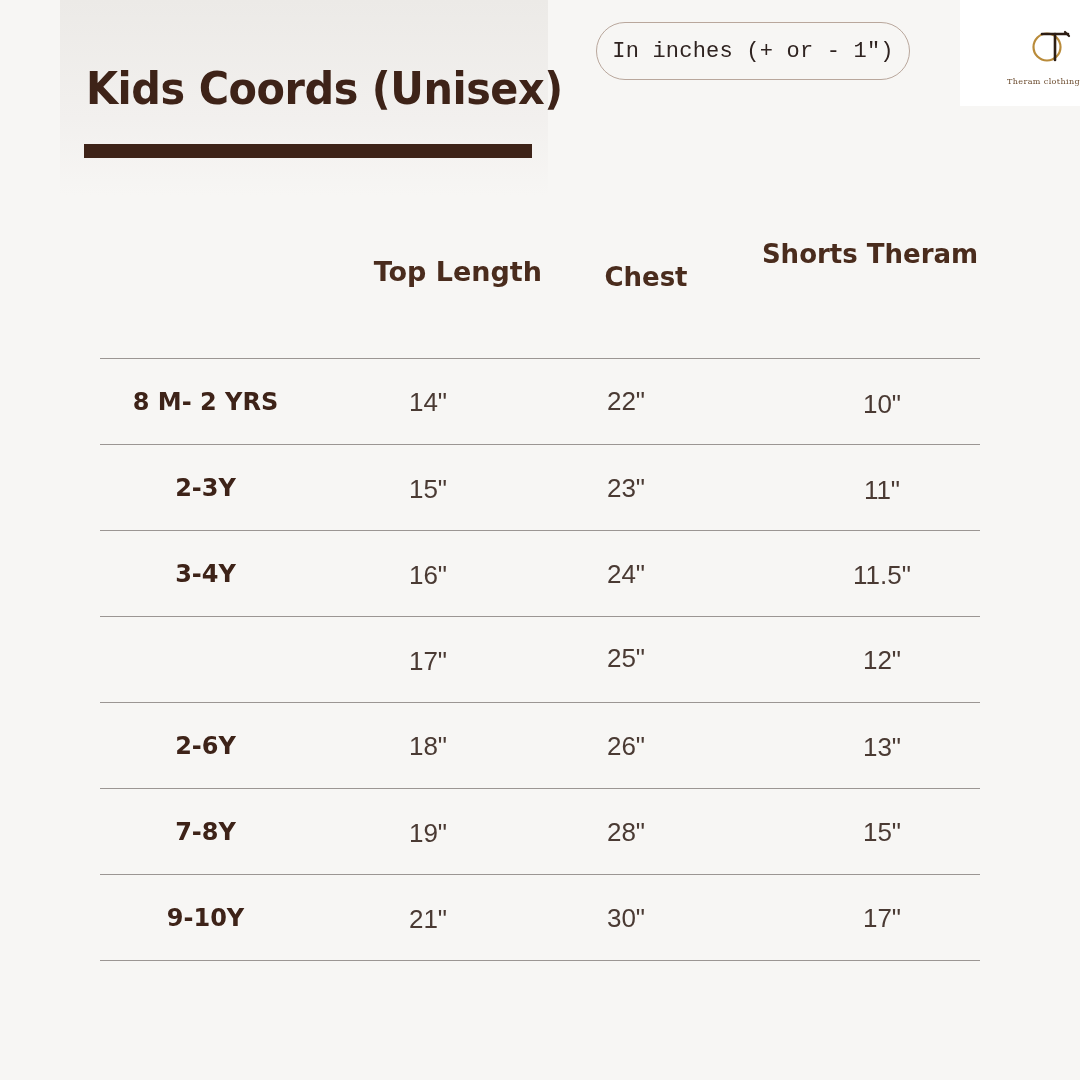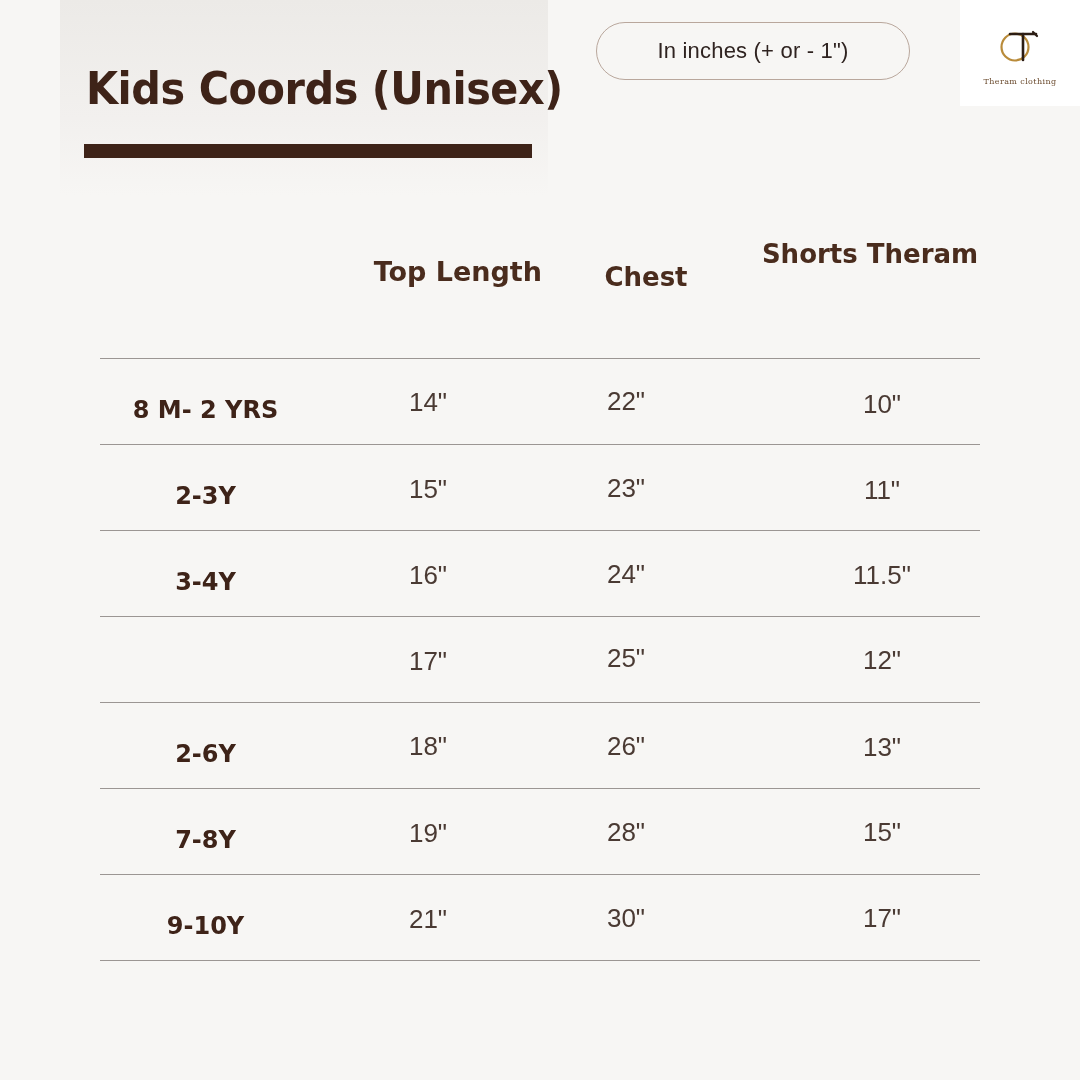--- a/index.html
+++ b/index.html
@@ -63,37 +63,37 @@
     height: 58px;
     border: 1.6px solid #b9a79c;
     border-radius: 29px;
     background: #f7f6f4;
     display: flex;
     align-items: center;
     justify-content: center;
     box-sizing: border-box;
   }
   .badge-text {
-    font-family: Liberation Sans, sans-serif;
+    font-family: Liberation Mono, monospace;
     font-size: 22px;
     color: #2f2320;
     letter-spacing: 0.2px;
   }
 
   
   .logo-box {
     position: absolute;
     left: 960px;
     top: 0;
     width: 120px;
     height: 106px;
     background: #ffffff;
     display: flex;
     flex-direction: column;
-    align-items: center;
+    align-items: flex-end;
     justify-content: center;
   }
   .logo-mark {
     position: relative;
     width: 56px;
     height: 56px;
   }
   .logo-name {
     font-family: "DejaVu Serif", serif;
     font-size: 8px;
@@ -142,21 +142,20 @@
     color: #3b2a22;
   }
   .c-size {
     left: 18px;
     width: 175px;
     text-align: center;
     font-family: "DejaVu Sans", sans-serif;
     font-weight: bold;
     font-size: 24px;
     color: #3e2318;
-    margin-top: 8px;
   }
   .c-top {
     left: 268px;
     width: 120px;
     text-align: center;
     font-size: 26px;
     color: #4a3a33;
   }
   .c-chest {
     left: 466px;

